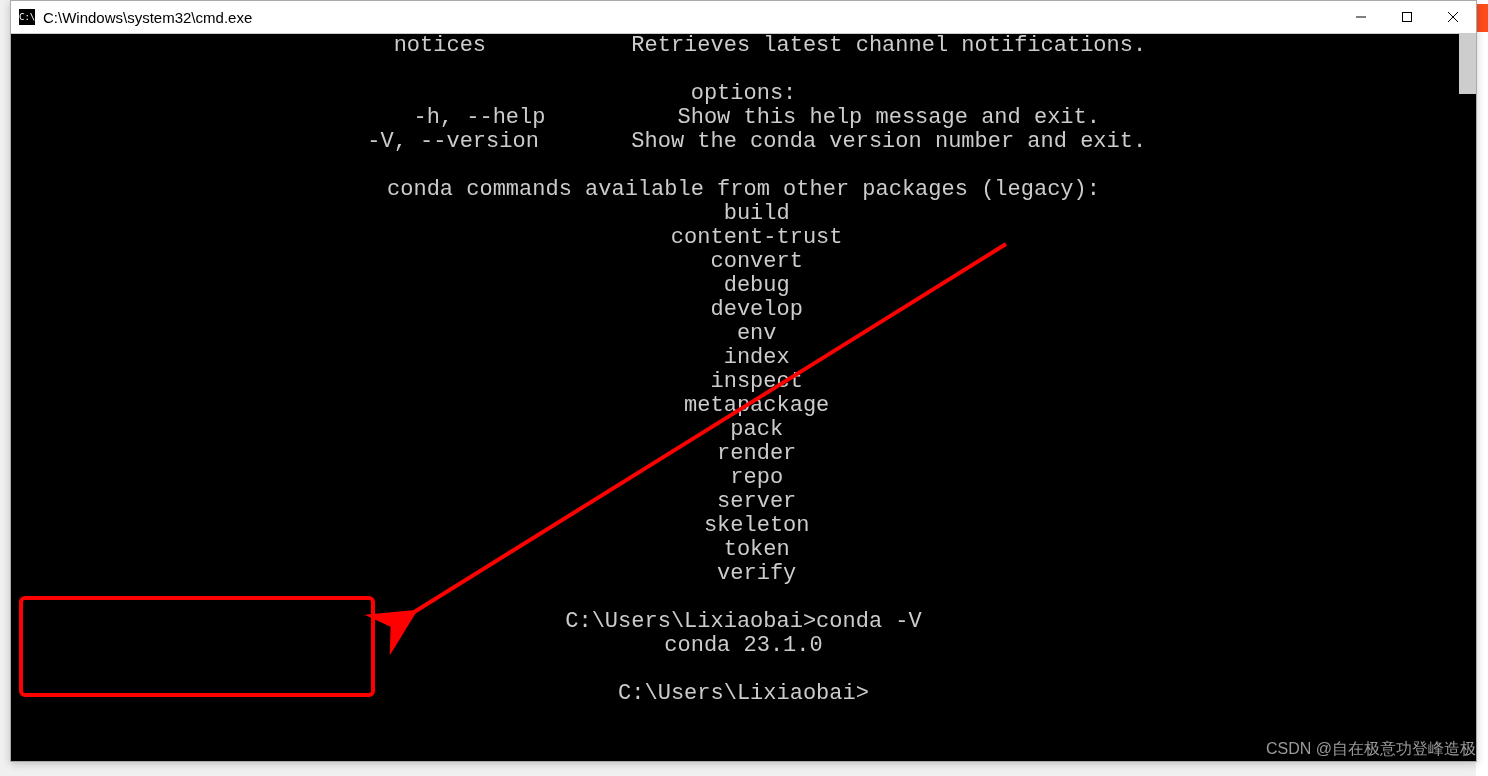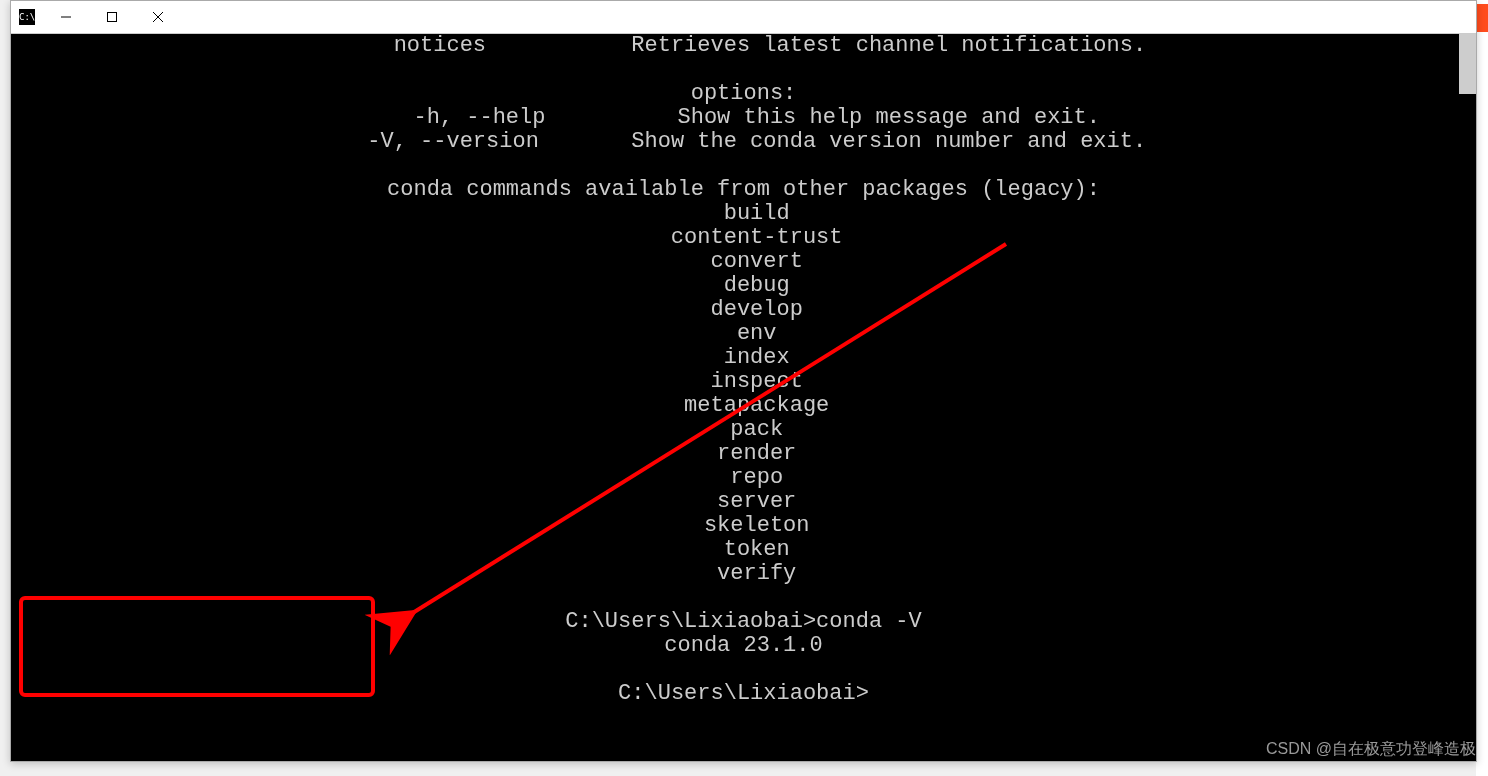--- a/index.html
+++ b/index.html
@@ -24,20 +24,21 @@
 <div class="browser-bg"></div>
 
 <div class="partial-right">
   <div class="partial-red"></div>
 </div>
 
 <div class="cmd-window">
 
   <div class="titlebar">
     <div class="tb-icon">C:\</div>
+    <div class="tb-title">C:\Windows\system32\cmd.exe</div>
     <div class="tb-btn">
       <svg viewBox="0 0 12 12">
           <line x1="1" y1="6" x2="11" y2="6" stroke="#000" stroke-width="1"></line>
         </svg>
     </div>
     <div class="tb-btn">
       <svg viewBox="0 0 12 12">
           <rect x="1.5" y="1.5" width="9" height="9" fill="none" stroke="#000" stroke-width="1"></rect>
         </svg>
     </div>

